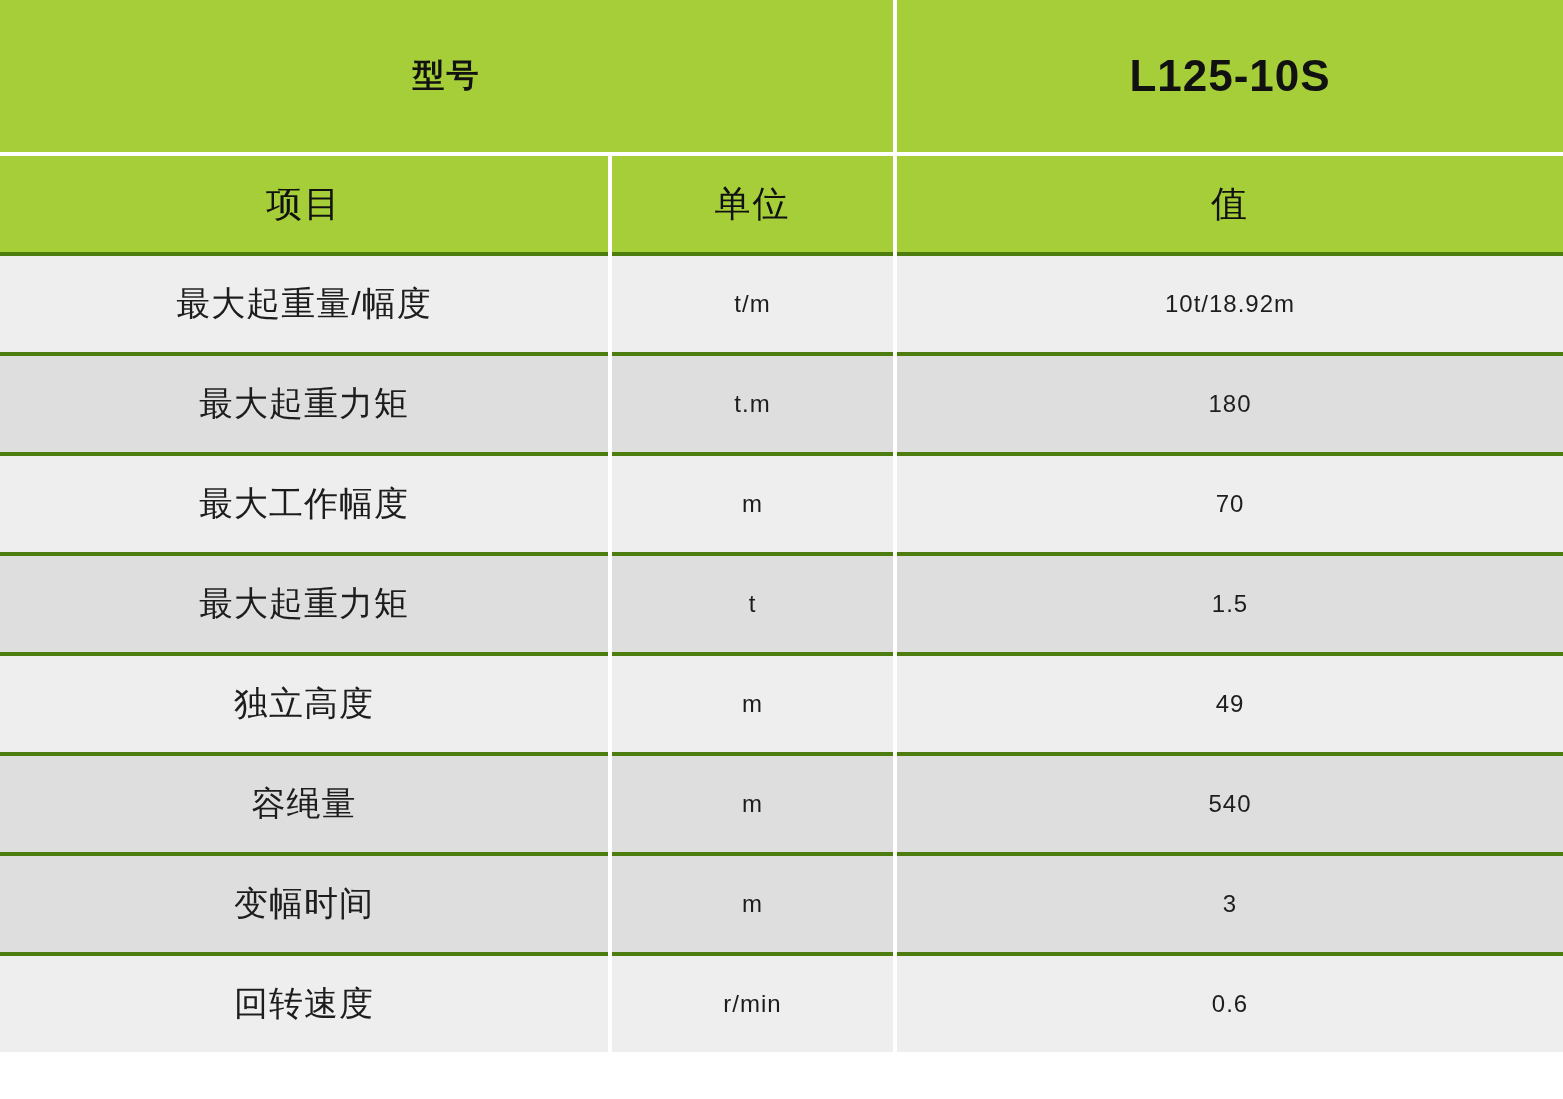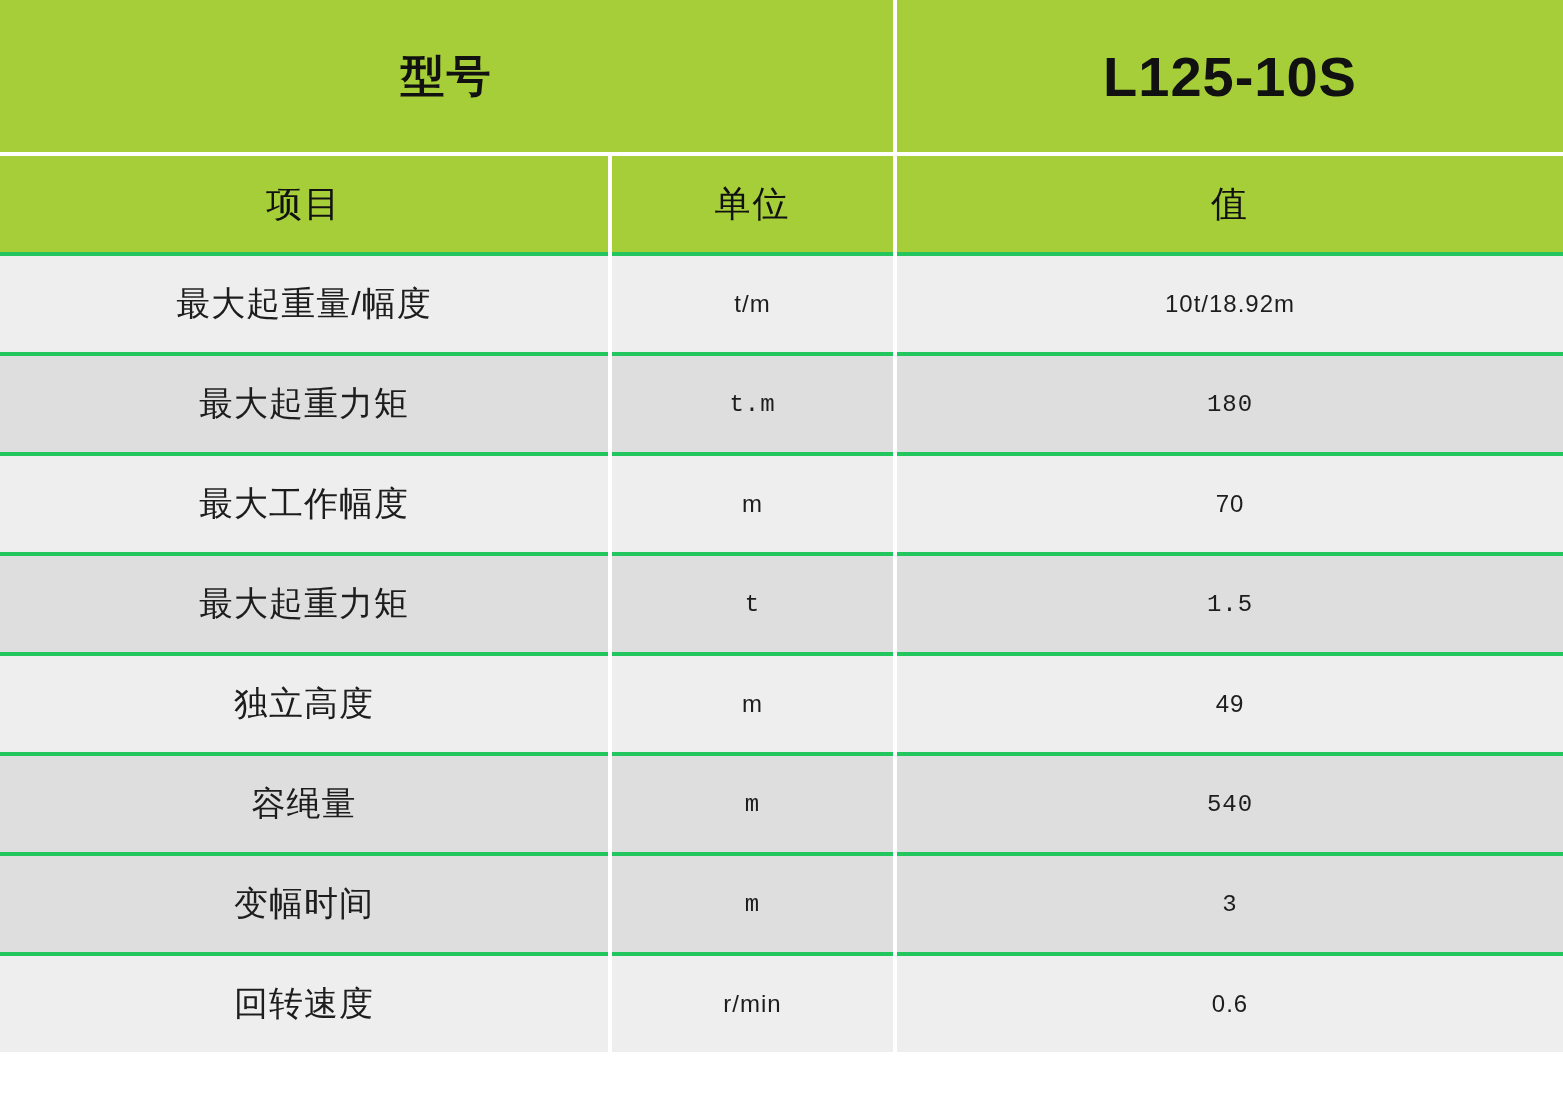--- a/index.html
+++ b/index.html
@@ -30,30 +30,30 @@
     padding: 0;
     text-align: center;
     vertical-align: middle;
     border: 0;
   }
 
   
   tr.title-row td {
     height: 152px;
     background: #a6ce39;
-    font-size: 44px;
+    font-size: 32px;
     font-weight: bold;
     color: #111111;
     letter-spacing: 2px;
   }
   tr.title-row td.title-model {
     border-right: 4px solid #ffffff;
   }
   tr.title-row td.title-value {
-    font-size: 56px;
+    font-size: 44px;
     letter-spacing: 1px;
   }
 
   
   tr.header-row td {
     height: 96px;
     background: #a6ce39;
     font-size: 36px;
     font-weight: normal;
     color: #111111;
@@ -61,29 +61,29 @@
     border-right: 4px solid #ffffff;
     letter-spacing: 2px;
   }
   tr.header-row td:last-child { border-right: 0; }
 
   
   tr.data-row td {
     height: 96px;
     font-size: 33px;
     color: #1d1d1d;
-    border-top: 4px solid #22c55e;
+    border-top: 4px solid #4d7c0f;
     border-right: 4px solid #ffffff;
     letter-spacing: 1px;
     text-align: center;
   }
   tr.data-row td:last-child { border-right: 0; }
 
   tr.data-row.odd td { background: #eeeeee; }
-  tr.data-row.even td { background: #dedede; font-family: Liberation Mono, monospace; }
+  tr.data-row.even td { background: #dedede; }
 
   tr.data-row td.cell-item {
     font-size: 34px;
   }
   tr.data-row td.cell-unit,
   tr.data-row td.cell-value {
     font-size: 24px;
   }
 </style>
 </head>

